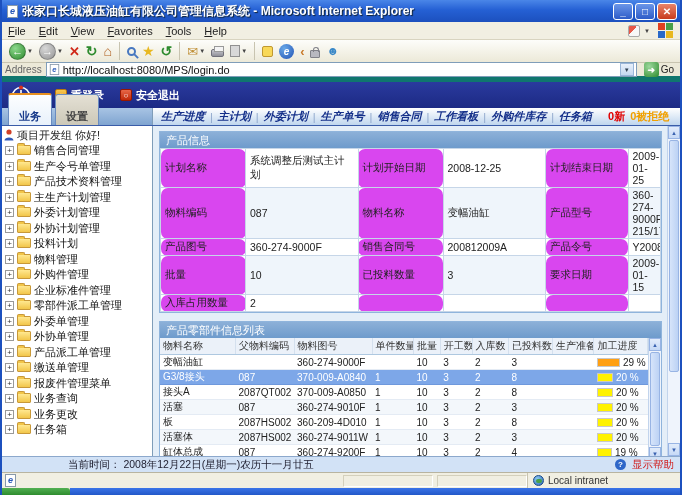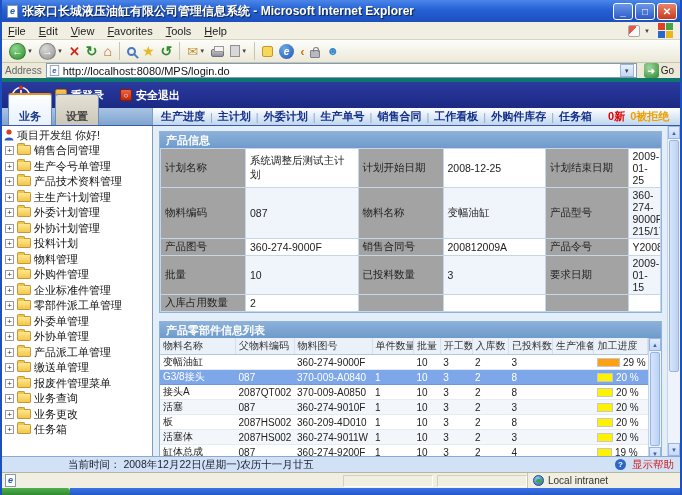--- a/index.html
+++ b/index.html
@@ -42,21 +42,21 @@
   .printer::before { content:''; position:absolute; top:-4px; left:2px; width:8px; height:4px; background:#F4F4F4; border:1px solid #999; }
   .page  { width:10px; height:12px; background:#D8D8D8; border:1px solid #909090; }
   .note  { width:11px; height:11px; background:#F8D858; border:1px solid #C09830; border-radius:2px; }
   .globe { width:15px; height:15px; border-radius:50%; background:radial-gradient(circle at 35% 30%,#68A8E8,#2353B4); color:#fff; font-size:10px; font-weight:bold; font-style:italic; display:flex; align-items:center; justify-content:center; }
   .hook  { color:#C87828; font-weight:bold; font-size:13px; }
   .lockic{ width:10px; height:8px; background:#B8B8C0; border:1px solid #808088; border-radius:1px; margin-top:5px; position:relative; }
   .lockic::before { content:''; position:absolute; top:-4px; left:2px; width:4px; height:4px; border:1px solid #808088; border-bottom:none; border-radius:3px 3px 0 0; }
   .person{ color:#3A88C8; font-size:12px; }
 
   
-  .addressbar { height:19px; background:#ECE9D8; border-bottom:4px solid #0f766e; display:flex; align-items:center; padding:0 3px; gap:4px; }
+  .addressbar { height:19px; background:#ECE9D8; border-bottom:6px solid #0f766e; display:flex; align-items:center; padding:0 3px; gap:4px; }
   .addrlabel { font-size:10px; color:#666; }
   .addrfield { flex:1; height:15px; background:#fff; border:1px solid #7F9DB9; display:flex; align-items:center; padding:0 2px; gap:3px; }
   .addrfield .iedoc { margin:0; transform:scale(.85); }
   .url { font-size:11px; color:#111; flex:1; }
   .addrcaret { width:14px; height:13px; background:linear-gradient(#E8F0FA,#C4D8F0); border:1px solid #9AB6D8; font-size:6px; color:#345; display:flex; align-items:center; justify-content:center; }
   .gobtn { display:flex; align-items:center; gap:2px; font-size:10px; color:#222; padding:0 3px; }
   .goarr { width:15px; height:15px; border-radius:3px; background:radial-gradient(circle at 35% 30%,#9CD89C,#2E8B2E); color:#fff; font-size:9px; font-weight:bold; display:flex; align-items:center; justify-content:center; }
 
   
   .appheader { height:26px; background:linear-gradient(180deg,#2A3A9E,#1C2A84); display:flex; align-items:center; padding:0 8px; }
@@ -66,43 +66,43 @@
   .keyic { width:12px; height:12px; border-radius:2px; background:linear-gradient(#F8C850,#E09018); border:1px solid #B87810; display:flex; align-items:center; justify-content:center; color:#fff; font-size:8px; }
   .pwric { width:12px; height:12px; border-radius:2px; background:linear-gradient(#E86848,#C02808); border:1px solid #981800; display:flex; align-items:center; justify-content:center; color:#fff; font-size:8px; }
 
   
   .tabnav { height:18px; display:flex; border-bottom:1px solid #3A5CA8; }
   .tabzone { width:151px; flex:none; background:linear-gradient(180deg,#A8C4E4,#7FA4D0); display:flex; align-items:flex-end; padding-left:6px; gap:3px; border-right:1px solid #7F9DB9; }
   .tab { font-size:11px; font-weight:bold; padding:14px 10px 1px; border:1px solid #6A8CC0; border-bottom:none; border-radius:3px 3px 0 0; }
   .tab.active { background:linear-gradient(180deg,#FDFEFF,#E8F1FB); color:#1A3C8C; border-top:2px solid #E89020; }
   .tab.inactive { background:linear-gradient(180deg,#E4E0D4,#CCC8B8); color:#444; }
   .navzone { flex:1; background:linear-gradient(180deg,#FFFFFF,#BFD6EE); display:flex; align-items:center; padding:0 8px; overflow:hidden; }
-  .navitem { font-size:11px; font-weight:bold; color:#15308A; white-space:nowrap; }
+  .navitem { font-size:11px; font-weight:bold; color:#15308A; white-space:nowrap;font-style:italic; }
   .navsep { color:#8FA8CC; margin:0 5px; font-size:11px; }
   .badge-new { color:#E00000; font-size:11px; font-weight:bold; margin-left:16px; }
   .badge-rej { color:#F0A000; font-size:11px; font-weight:bold; margin-left:5px; }
 
   
   .bodyrow { height:330px; display:flex; background:#E4EEF8; }
   .sidebar { width:151px; flex:none; background:#fff; border-right:1px solid #7F9DB9; overflow:hidden; padding-top:1px; }
   .greet { display:flex; align-items:center; gap:3px; font-size:11px; color:#222; height:16px; padding-left:2px; }
   .usr { width:10px; height:12px; flex:none; }
   .trow { display:flex; align-items:center; gap:3px; height:15.5px; padding-left:3px; }
   .exp { width:9px; height:9px; border:1px solid #999; background:#fff; color:#333; font-size:8px; line-height:7px; text-align:center; flex:none; }
   .folder { width:14px; height:10px; background:linear-gradient(#FFE890,#F2C64A); border:1px solid #C89838; border-radius:1px; position:relative; flex:none; margin-top:-1px; }
   .folder::before { content:''; position:absolute; top:-3px; left:-1px; width:6px; height:2px; background:#F2C64A; border:1px solid #C89838; border-bottom:none; border-radius:2px 2px 0 0; }
   .tlbl { font-size:11px; color:#111; white-space:nowrap; }
 
   .main { flex:1; padding:5px 5px 0 6px; overflow:hidden; }
   .panel { border:1px solid #8FB4DC; background:#fff; margin-bottom:8px; }
-  .phead { height:16px; background:linear-gradient(180deg,#8CB0D8,#6E9BCC); color:#fff; font-size:11px; font-weight:bold; display:flex; align-items:center; padding:0 6px; }
+  .phead { height:16px; background:linear-gradient(180deg,#8CB0D8,#6E9BCC); color:#fff; font-size:11px; font-weight:normal; display:flex; align-items:center; padding:0 6px; }
 
   table.info { width:100%; border-collapse:collapse; table-layout:fixed; }
   table.info td { border:1px solid #C6D6E8; font-size:10.5px; padding:1px 4px; height:17px; color:#222; white-space:pre-line; overflow:hidden; }
-  table.info td.lbl { background:#a3a3a3; }
+  table.info td.lbl { background:#d946ef;border-radius:7px; }
   table.info tr:nth-child(even) td.val { background:#EFF5FB; }
 
   table.grid { border-collapse:collapse; table-layout:fixed; width:calc(100% - 13px); }
   table.grid th { background:#EBF1F9; color:#333; font-size:10px; font-weight:normal; text-align:left; padding:1px 3px; height:15px; border-bottom:1px solid #AEC8E0; border-right:1px solid #D4E0EE; white-space:nowrap; overflow:hidden; }
   table.grid td { font-size:10px; color:#222; padding:0 3px; height:14px; border-bottom:1px solid #E4EBF4; white-space:nowrap; overflow:hidden; }
   table.grid tr.alt td { background:#F3F7FB; }
   table.grid tr.sel td { background:#7DA7E8; color:#fff; border-bottom-color:#6E98DC; }
   .chip { display:inline-block; height:9px; vertical-align:middle; margin-right:3px; border:1px solid #C8C8C8; }
 
   .tblwrap { position:relative; }

